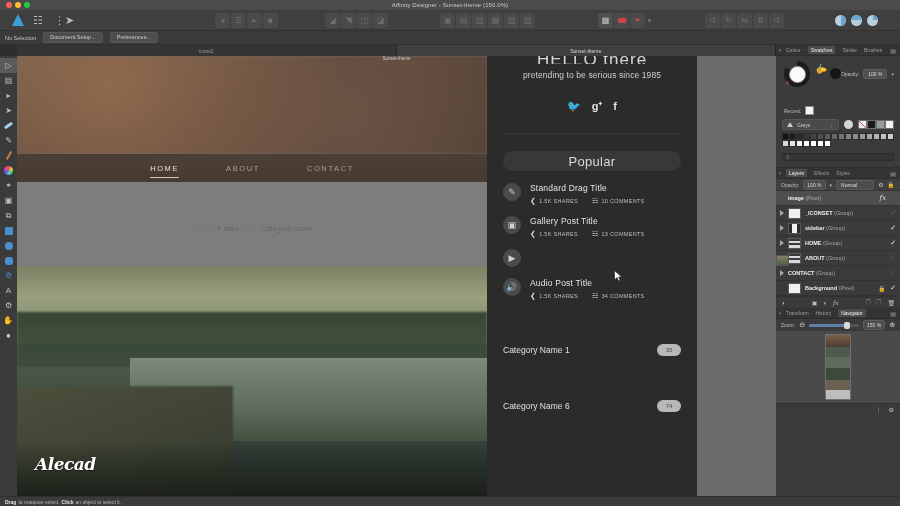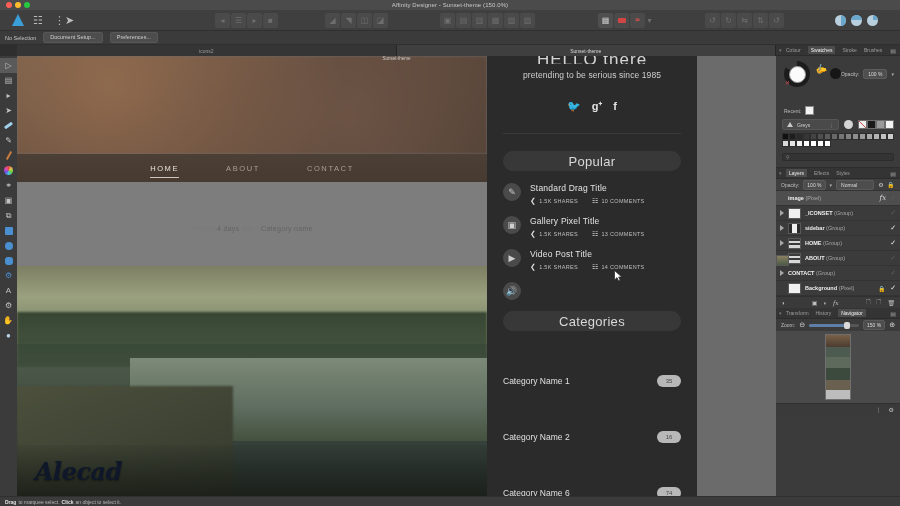--- a/index.html
+++ b/index.html
@@ -158,23 +158,23 @@
   .photo .trees { position:absolute;left:0;top:20%;width:100%;height:24%;
     background:linear-gradient(180deg,rgba(40,56,40,.85),rgba(52,68,50,.6)); filter:blur(1px);}
   .photo .water { position:absolute;left:24%;top:40%;width:76%;height:36%;
     background:linear-gradient(180deg,#7d8a78,#5e6d5f 60%,#45513f 100%); filter:blur(.7px);}
   .photo .bank { position:absolute;left:0;top:52%;width:46%;height:48%;
     background:linear-gradient(160deg,#4c503c,#33392e); filter:blur(.8px);}
   .photo .fore { position:absolute;left:0;bottom:0;width:100%;height:22%;
     background:linear-gradient(180deg,rgba(30,36,28,.1),rgba(24,28,22,.85)); }
 
   .watermark-script {
-    position:absolute; left:18px; bottom:10px; z-index:12;
+    position:absolute; left:18px; bottom:22px; z-index:12;
     font-family:"DejaVu Serif", serif; font-style:italic; font-weight:bold;
-    font-size:24px; color:#0f172a; letter-spacing:-.5px;
+    font-size:17px; color:#ffffff; letter-spacing:-.5px;
     text-shadow:0 1px 2px rgba(0,0,0,.45);
   }
   .watermark-url {
     position:absolute; left:0; bottom:6px; width:470px; z-index:12;
     font-family:"DejaVu Sans", sans-serif; font-weight:bold;
     font-size:21px; color:rgba(255,255,255,.6); letter-spacing:.5px;
     text-align:left; padding-left:10px;
   }
 
   
@@ -520,64 +520,59 @@
                 <span class="stat">
                     <span class="gl">☷</span>
                     <span>10 COMMENTS</span>
                   </span>
               </div>
             </div>
           </div>
           <div class="post-row">
             <div class="post-ico">▣</div>
             <div class="post-body">
-              <div class="post-name">Gallery Pixel Title</div>
+              <div class="post-name">Gallery Post Title</div>
               <div class="post-stats">
                 <span class="stat">
                     <span class="gl">❮</span>
                     <span>1.5K SHARES</span>
                   </span>
                 <span class="stat">
                     <span class="gl">☷</span>
                     <span>13 COMMENTS</span>
                   </span>
               </div>
             </div>
           </div>
           <div class="post-row">
             <div class="post-ico">▶</div>
+          </div>
+          <div class="post-row">
+            <div class="post-ico">🔊</div>
             <div class="post-body">
-              <div class="post-name">Video Post Title</div>
+              <div class="post-name">Audio Post Title</div>
               <div class="post-stats">
                 <span class="stat">
                     <span class="gl">❮</span>
                     <span>1.5K SHARES</span>
                   </span>
                 <span class="stat">
                     <span class="gl">☷</span>
-                    <span>14 COMMENTS</span>
+                    <span>34 COMMENTS</span>
                   </span>
               </div>
             </div>
           </div>
-          <div class="post-row">
-            <div class="post-ico">🔊</div>
-          </div>
         </div>
 
-        <div class="pill" style="margin-top:4px;">Categories</div>
 
         <div class="cat-list">
           <div class="cat-row">
             <span class="cat-name">Category Name 1</span>
             <span class="cat-count">35</span>
-          </div>
-          <div class="cat-row">
-            <span class="cat-name">Category Name 2</span>
-            <span class="cat-count">16</span>
           </div>
           <div class="cat-row">
             <span class="cat-name">Category Name 6</span>
             <span class="cat-count">74</span>
           </div>
         </div>
       </div>
 
       <div class="canvas-right-gutter"></div>
     </div>

